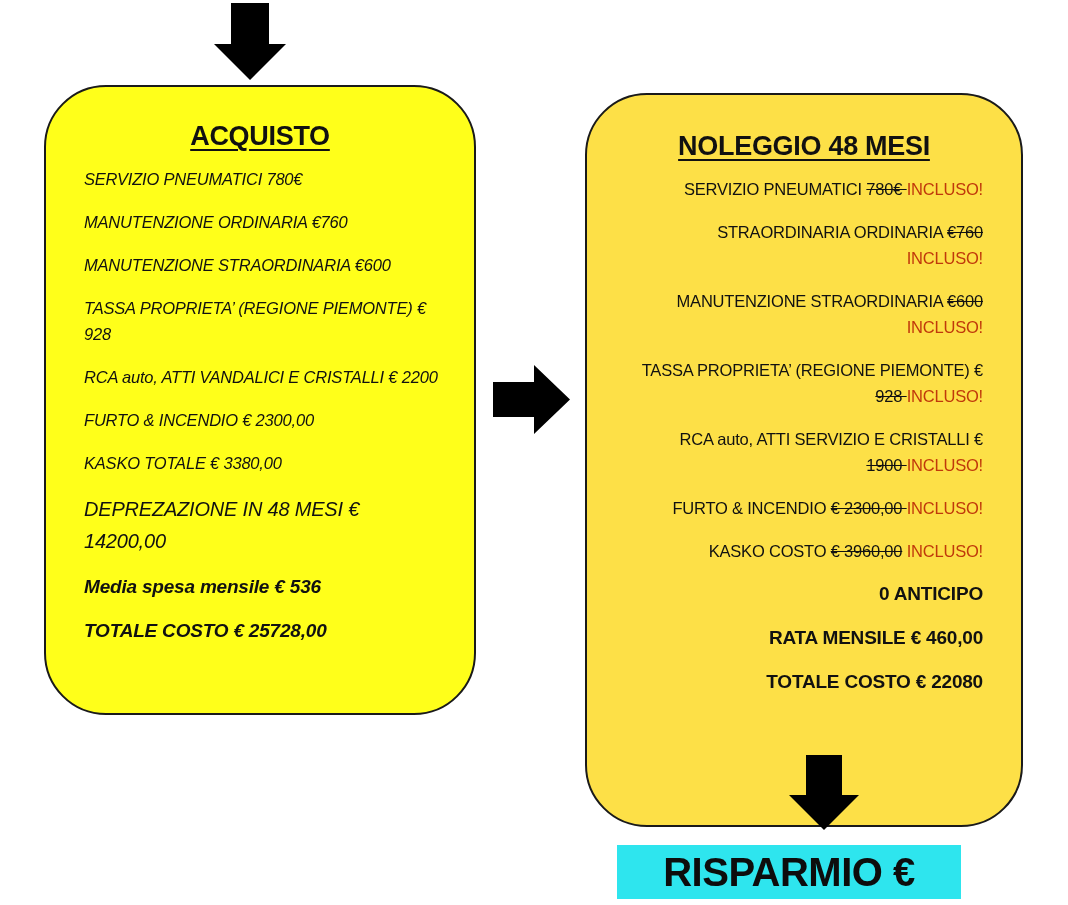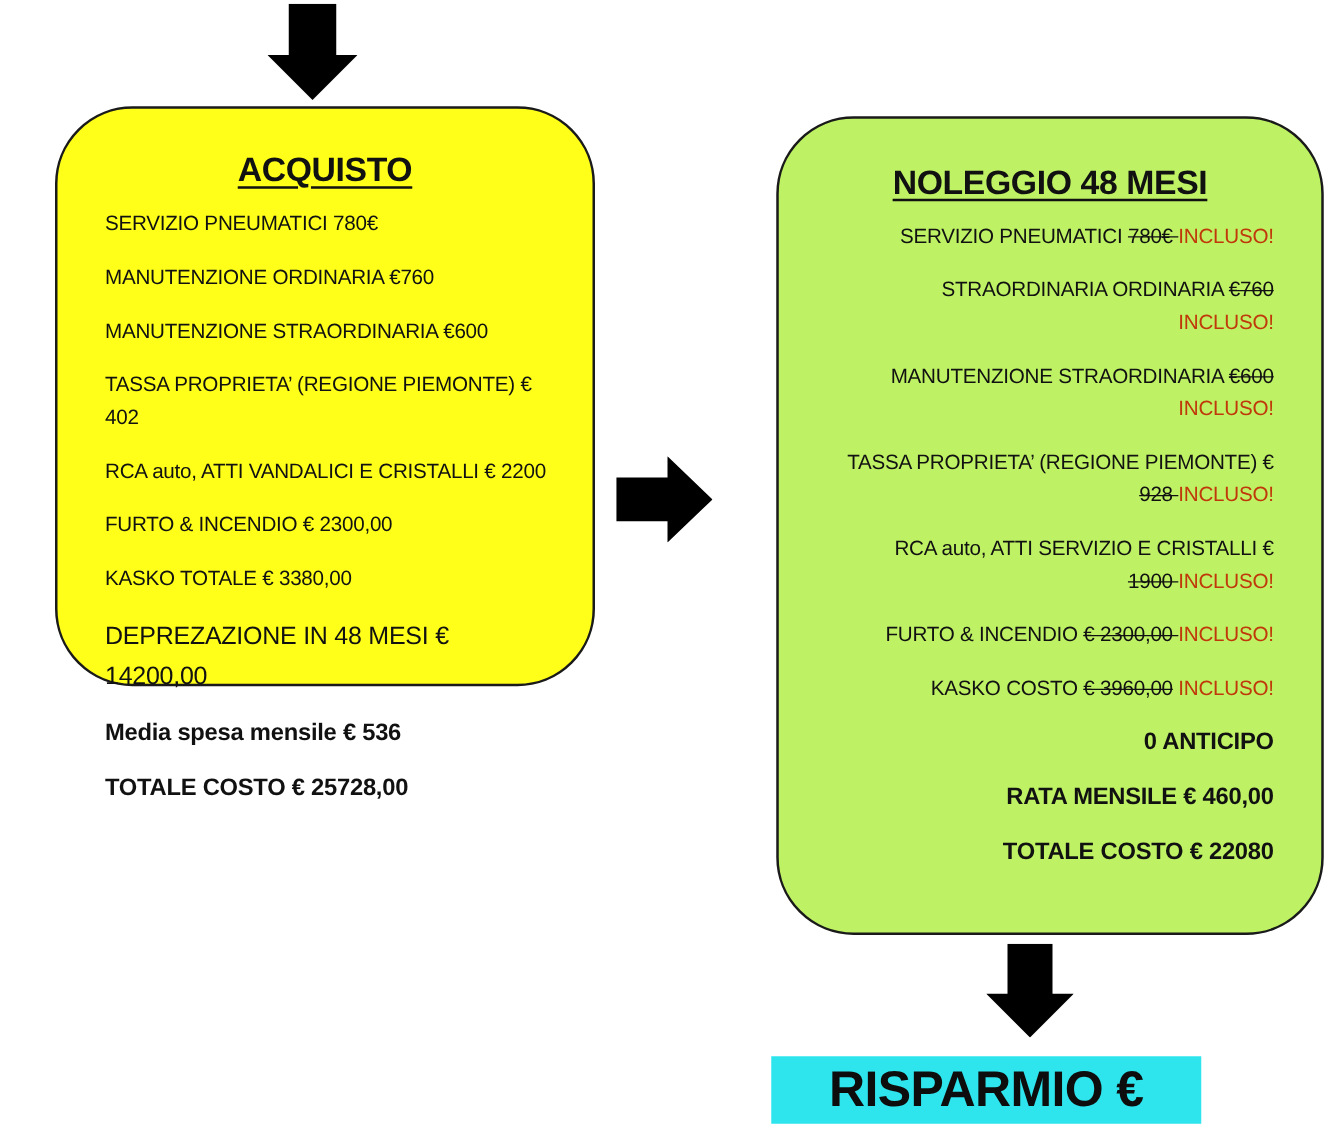--- a/index.html
+++ b/index.html
@@ -1,26 +1,26 @@
 <!DOCTYPE html>
 <html><head>
   <meta charset="utf-8">
   <style>
     html, body { margin:0; padding:0; background:#ffffff; }
     body { width:1068px; height:905px; position:relative; overflow:hidden;
            font-family:"Liberation Sans", "DejaVu Sans", sans-serif; color:#111; }
     .arrow { position:absolute; }
     .box { position:absolute; border:2px solid #1a1a1a; border-radius:62px; box-sizing:border-box; }
-    .box.buy { left:44px; top:85px; width:432px; height:464px; background:#ffff1a; }
-    .box.rent { left:585px; top:93px; width:438px; height:655px; background:#bef264;margin-left:36px; }
+    .box.buy { left:44px; top:85px; width:432px; height:630px; background:#ffff1a; }
+    .box.rent { left:585px; top:93px; width:438px; height:734px; background:#fde047; }
     .title { font-weight:bold; text-decoration:underline; text-decoration-thickness:2px; text-underline-offset:4px;
              font-size:27px; text-align:center; letter-spacing:-0.3px; }
     .buy .title { margin-top:34px; }
     .rent .title { margin-top:36px; }
-    .buy .items { padding:0 36px 0 38px; margin-top:14px; }
+    .buy .items { padding:0 36px 0 38px; margin-top:14px;font-style:italic; }
     .rent .items { padding:0 38px 0 52px; margin-top:14px; text-align:right; }
     .item { font-size:16.5px; line-height:26px; margin-bottom:17px; letter-spacing:-0.2px; }
     .buy .item.big { font-size:20px; line-height:32px; }
     .item.bold { font-weight:bold; font-size:19px; margin-bottom:18px; }
     .strike { text-decoration:line-through; }
     .incl { color:#c0390b; }
     .savings { position:absolute; left:617px; top:845px; width:344px; height:54px; background:#2ee5ee;
                font-weight:bold; font-size:40px; line-height:54px; text-align:center; color:#0d0d0d;
                letter-spacing:-0.5px; }
   </style>
@@ -30,21 +30,21 @@
 <svg class="arrow" style="left:214px;top:3px" width="72" height="77" viewBox="0 0 72 77">
   <polygon points="17,0 55,0 55,41 72,41 36,77 0,41 17,41" fill="#000"></polygon>
 </svg>
 
 <div class="box buy">
   <div class="title">ACQUISTO</div>
   <div class="items">
     <div class="item">SERVIZIO PNEUMATICI 780€</div>
     <div class="item">MANUTENZIONE ORDINARIA €760</div>
     <div class="item">MANUTENZIONE STRAORDINARIA €600</div>
-    <div class="item">TASSA PROPRIETA’ (REGIONE PIEMONTE) € 402</div>
+    <div class="item">TASSA PROPRIETA’ (REGIONE PIEMONTE) € 928</div>
     <div class="item">RCA auto, ATTI VANDALICI E CRISTALLI € 2200</div>
     <div class="item">FURTO &amp; INCENDIO € 2300,00</div>
     <div class="item">KASKO TOTALE € 3380,00</div>
     <div class="item big">DEPREZAZIONE IN 48 MESI € 14200,00</div>
     <div class="item bold">Media spesa mensile € 536</div>
     <div class="item bold">TOTALE COSTO € 25728,00</div>
   </div>
 </div>
 
 <svg class="arrow" style="left:493px;top:365px" width="77" height="69" viewBox="0 0 77 69">

